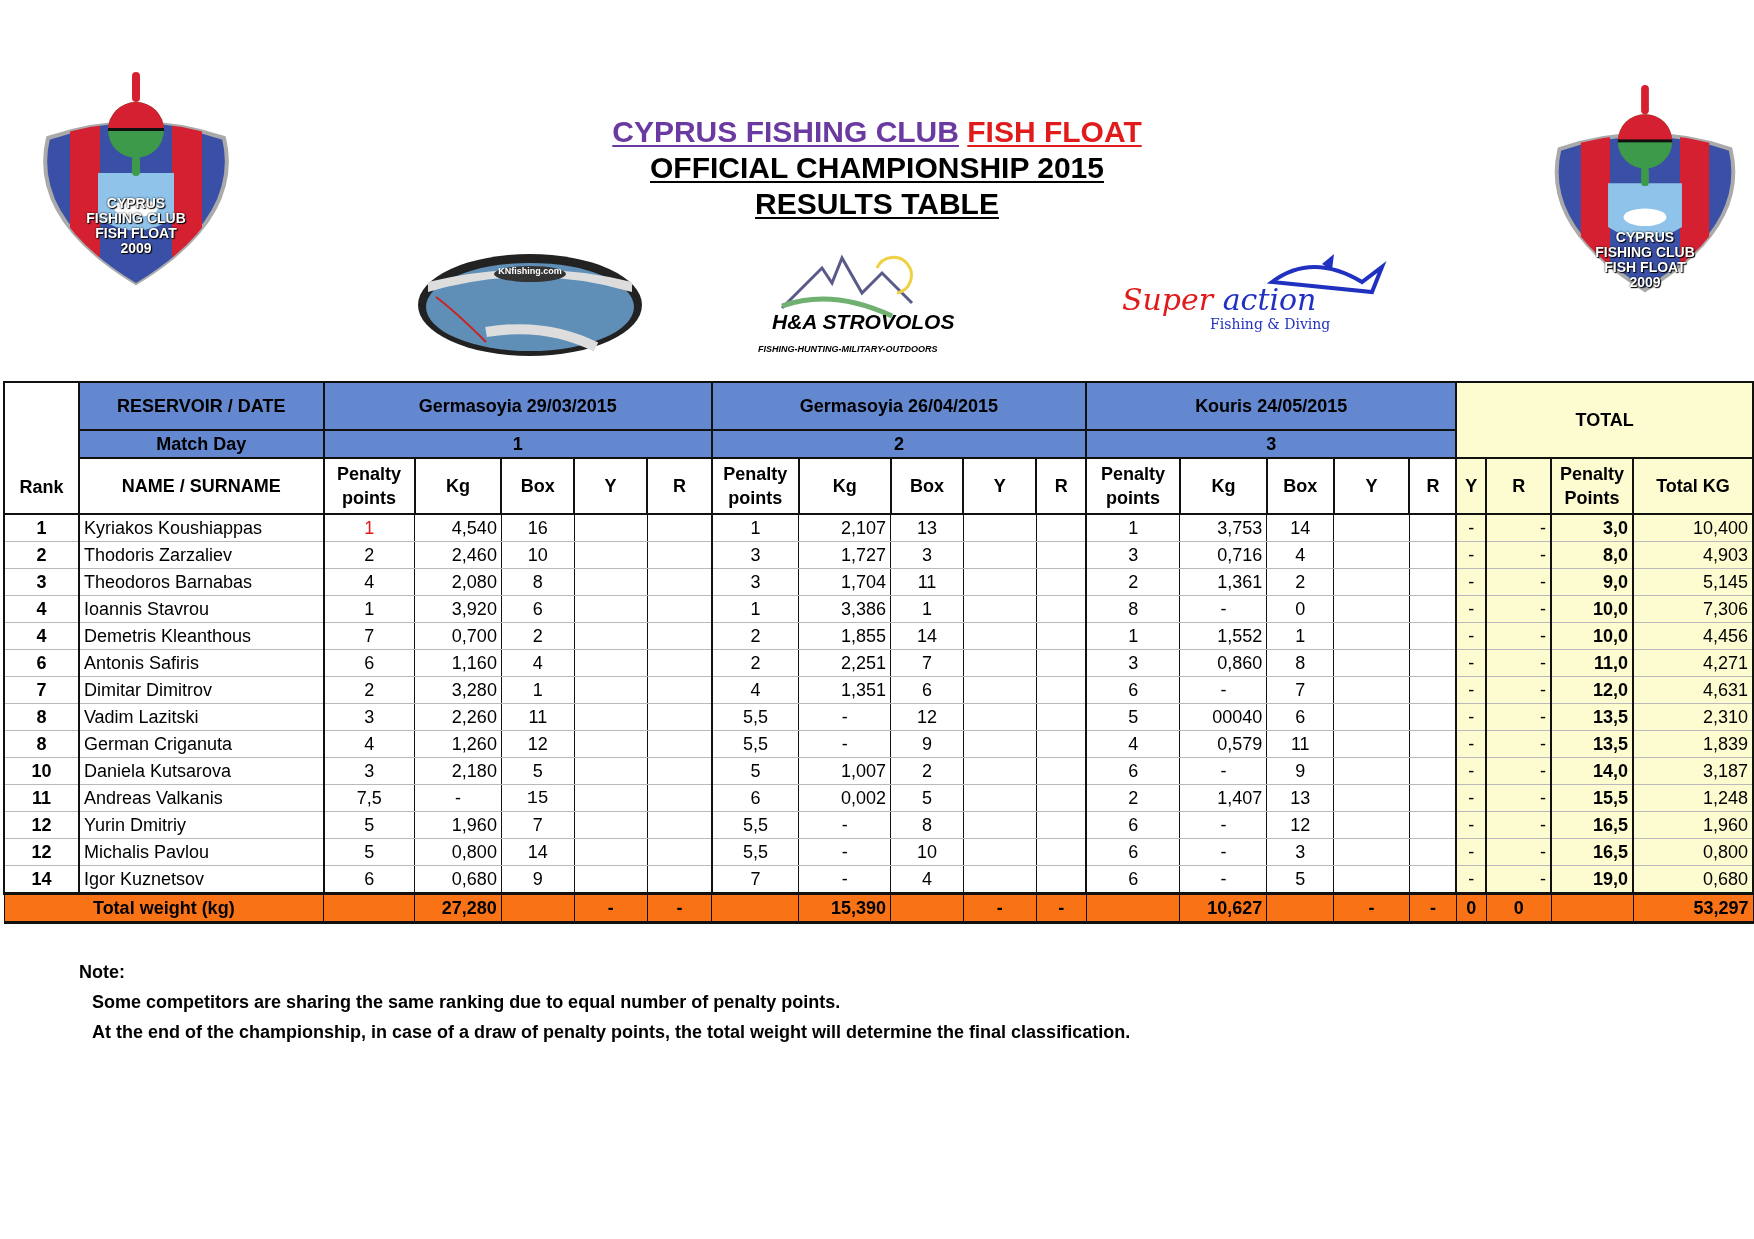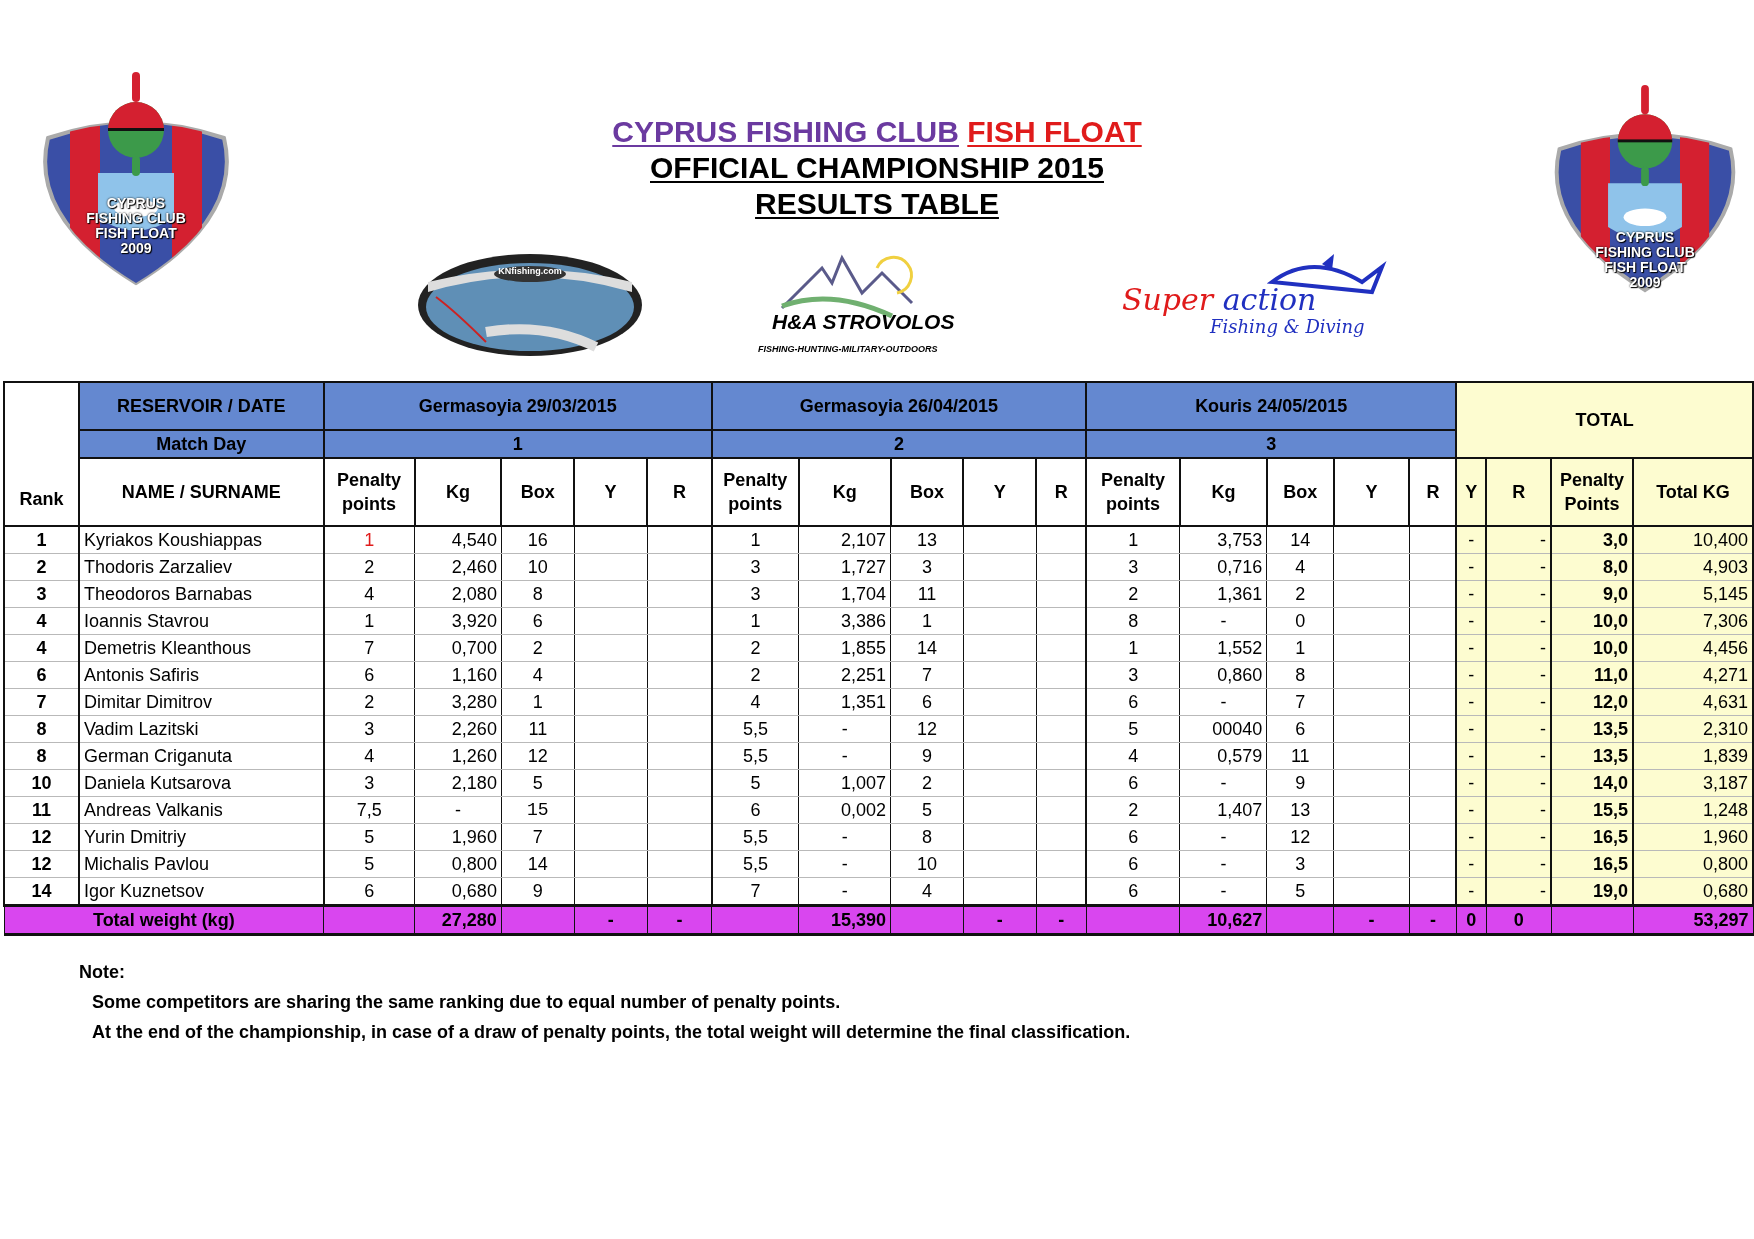--- a/index.html
+++ b/index.html
@@ -16,21 +16,21 @@
   table.res td{border:1px solid #b9b9b9;padding:0 4px;height:26px;white-space:nowrap;overflow:hidden;}
   .hb{background:#6488d0;font-weight:bold;text-align:center;border:2px solid #111 !important;}
   .hw{background:#fff;font-weight:bold;text-align:center;border:2px solid #111 !important;line-height:24px;}
   .hy{background:#fdfcd0;font-weight:bold;text-align:center;border:2px solid #111 !important;line-height:24px;}
   .c{text-align:center;}
   .r{text-align:right;}
   .b{font-weight:bold;}
   .ty{background:#fdfcd0;}
   .bl{border-left:2px solid #111 !important;}
   .br{border-right:2px solid #111 !important;}
-  tr.tot td{background:#d946ef;font-weight:bold;border-top:3px solid #111 !important;border-bottom:3px solid #111 !important;border-left:1px solid #111;border-right:1px solid #111;}
+  tr.tot td{background:#f97316;font-weight:bold;border-top:3px solid #111 !important;border-bottom:3px solid #111 !important;border-left:1px solid #111;border-right:1px solid #111;}
   .note{left:79px;font-weight:bold;font-size:18px;}
 </style>
 </head>
 <body>
 
 <div class="abs" style="left:28px;top:68px;width:216px;height:222px;">
   <svg width="216" height="222" viewBox="0 0 216 222">
     <defs>
         <clipPath id="shl">
           <path d="M20 70 Q108 40 196 70 Q215 150 108 215 Q1 150 20 70Z"></path>
@@ -117,21 +117,21 @@
 
 <div class="abs" style="left:1122px;top:252px;width:280px;height:90px;">
   <svg class="abs" style="left:140px;top:0" width="130" height="60">
     <path d="M10 30 Q50 0 100 30 L120 15 L110 40 Z" fill="none" stroke="#2030c0" stroke-width="4"></path>
     <path d="M60 12 L72 2 L70 18" fill="#2030c0"></path>
   </svg>
   <div class="abs" style="left:0;top:30px;font-size:30px;font-style:italic;font-family:'DejaVu Serif',serif;color:#2030c0;">
     <span class="red">Super</span>
     <span>action</span>
   </div>
-  <div class="abs" style="left:88px;top:64px;font-size:18px;font-style:italic;color:#2030c0;font-family:'DejaVu Serif',serif;">Fishing &amp; Diving</div>
+  <div class="abs" style="left:88px;top:64px;font-size:14px;color:#2030c0;font-family:'DejaVu Serif',serif;">Fishing &amp; Diving</div>
 </div>
 
 <table class="res">
   <colgroup>
     <col style="width:75px">
       <col style="width:245px">
     <col style="width:91px">
       <col style="width:87px">
       <col style="width:73px">
       <col style="width:73px">
@@ -159,21 +159,21 @@
     <td colspan="5" class="hb">Germasoyia 26/04/2015</td>
     <td colspan="5" class="hb">Kouris 24/05/2015</td>
     <td colspan="4" rowspan="2" class="hy">TOTAL</td>
   </tr>
   <tr style="height:24px">
     <td class="hb">Match Day</td>
     <td colspan="5" class="hb">1</td>
     <td colspan="5" class="hb">2</td>
     <td colspan="5" class="hb">3</td>
   </tr>
-  <tr style="height:68px" id="subhdr">
+  <tr style="height:56px" id="subhdr">
     <td class="hw">NAME / SURNAME</td>
   <td class="hw" style="border-top: 2px solid rgb(17, 17, 17);">Penalty<br>points</td>
         <td class="hw" style="border-top: 2px solid rgb(17, 17, 17); border-left: 1px solid rgb(17, 17, 17);">Kg</td>
         <td class="hw" style="border-top: 2px solid rgb(17, 17, 17); border-left: 1px solid rgb(17, 17, 17);">Box</td>
         <td class="hw" style="border-top: 2px solid rgb(17, 17, 17); border-left: 1px solid rgb(17, 17, 17);">Y</td>
         <td class="hw" style="border-top: 2px solid rgb(17, 17, 17); border-left: 1px solid rgb(17, 17, 17);">R</td>
         <td class="hw" style="border-top: 2px solid rgb(17, 17, 17);">Penalty<br>points</td>
         <td class="hw" style="border-top: 2px solid rgb(17, 17, 17); border-left: 1px solid rgb(17, 17, 17);">Kg</td>
         <td class="hw" style="border-top: 2px solid rgb(17, 17, 17); border-left: 1px solid rgb(17, 17, 17);">Box</td>
         <td class="hw" style="border-top: 2px solid rgb(17, 17, 17); border-left: 1px solid rgb(17, 17, 17);">Y</td>

